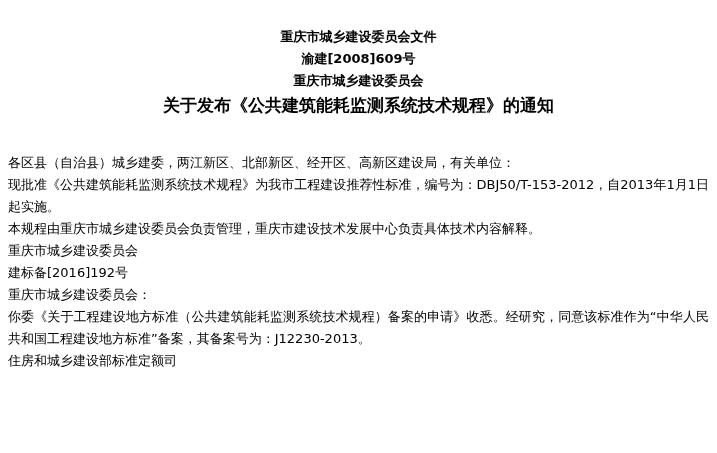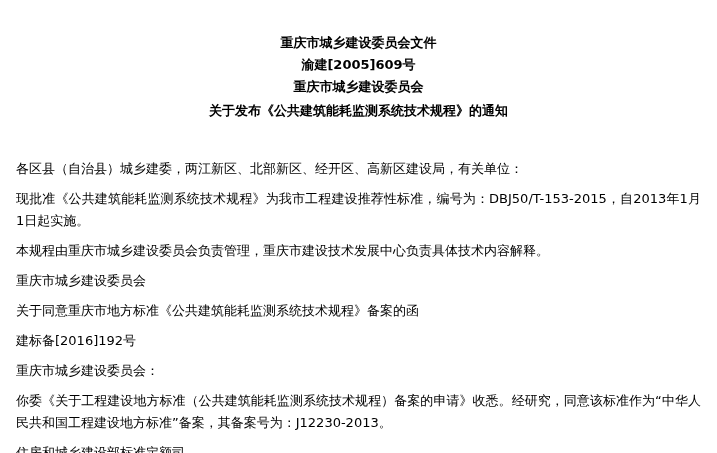--- a/index.html
+++ b/index.html
@@ -11,69 +11,68 @@
     width: 717px;
     height: 453px;
     font-family: "DejaVu Sans", "Liberation Sans", sans-serif;
     color: #000000;
     overflow: hidden;
   }
   .page {
     width: 717px;
     height: 453px;
     box-sizing: border-box;
-    padding: 28px 8px 0 8px;
+    padding: 22px 8px 0 8px;
     position: relative;
   }
   .header-block {
     text-align: center;
     font-weight: bold;
     font-size: 13px;
     line-height: 22px;
     margin-top: 4px;
   }
   .header-block .line {
     display: block;
   }
   .subject {
     text-align: center;
     font-weight: bold;
-    font-size: 13px;
+    font-size: 17px;
     line-height: 22px;
     margin-top: 2px;
   }
   .body-block {
     margin-top: 36px;
     font-size: 13px;
     line-height: 22px;
   }
   .body-block p {
-    margin: 8px;
+    margin: 0;
     padding: 0;
     text-align: justify;
   }
 </style>
 </head>
 <body>
 
 <div class="page">
 
   <div class="header-block">
     <span class="line">重庆市城乡建设委员会文件</span>
-    <span class="line">渝建[2005]609号</span>
+    <span class="line">渝建[2008]609号</span>
     <span class="line">重庆市城乡建设委员会</span>
   </div>
 
   <div class="subject">关于发布《公共建筑能耗监测系统技术规程》的通知</div>
 
   <div class="body-block">
     <p>各区县（自治县）城乡建委，两江新区、北部新区、经开区、高新区建设局，有关单位：</p>
-    <p>现批准《公共建筑能耗监测系统技术规程》为我市工程建设推荐性标准，编号为：DBJ50/T-153-2015，自2013年1月1日起实施。</p>
+    <p>现批准《公共建筑能耗监测系统技术规程》为我市工程建设推荐性标准，编号为：DBJ50/T-153-2012，自2013年1月1日起实施。</p>
     <p>本规程由重庆市城乡建设委员会负责管理，重庆市建设技术发展中心负责具体技术内容解释。</p>
     <p>重庆市城乡建设委员会</p>
-    <p>关于同意重庆市地方标准《公共建筑能耗监测系统技术规程》备案的函</p>
     <p>建标备[2016]192号</p>
     <p>重庆市城乡建设委员会：</p>
     <p>你委《关于工程建设地方标准（公共建筑能耗监测系统技术规程）备案的申请》收悉。经研究，同意该标准作为“中华人民共和国工程建设地方标准”备案，其备案号为：J12230-2013。</p>
     <p>住房和城乡建设部标准定额司</p>
   </div>
 
 </div>
 
 </body></html>

